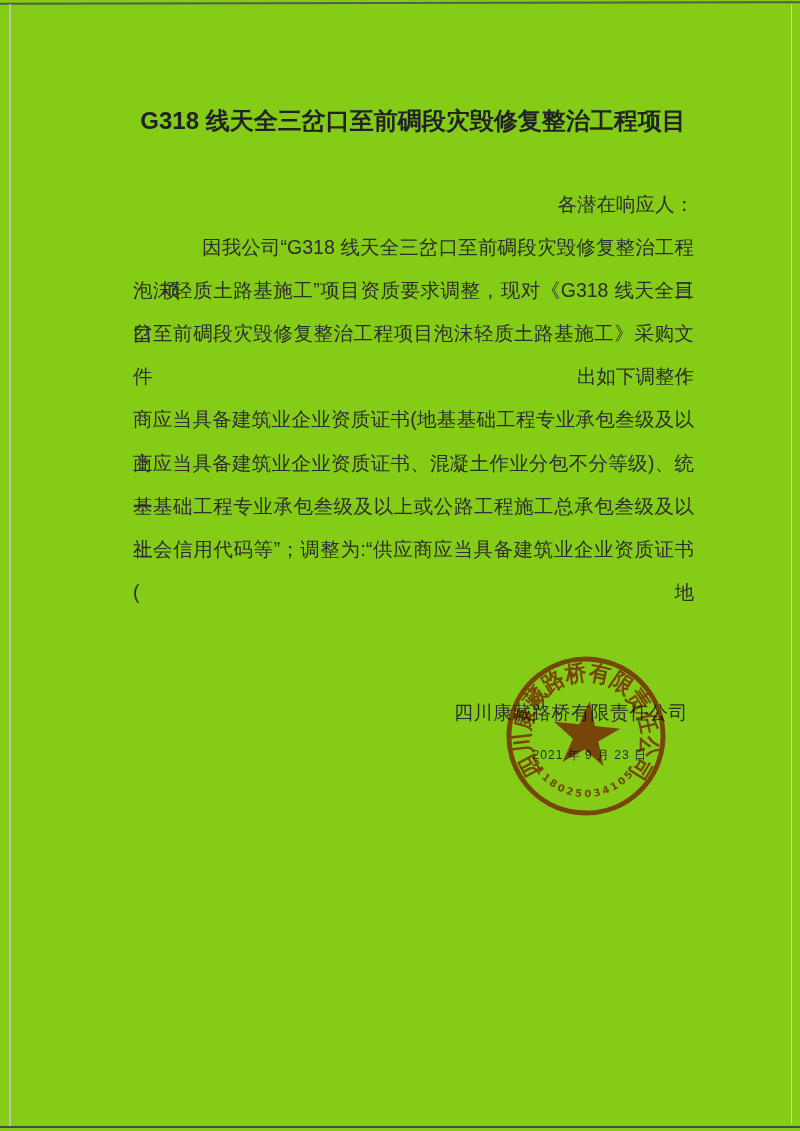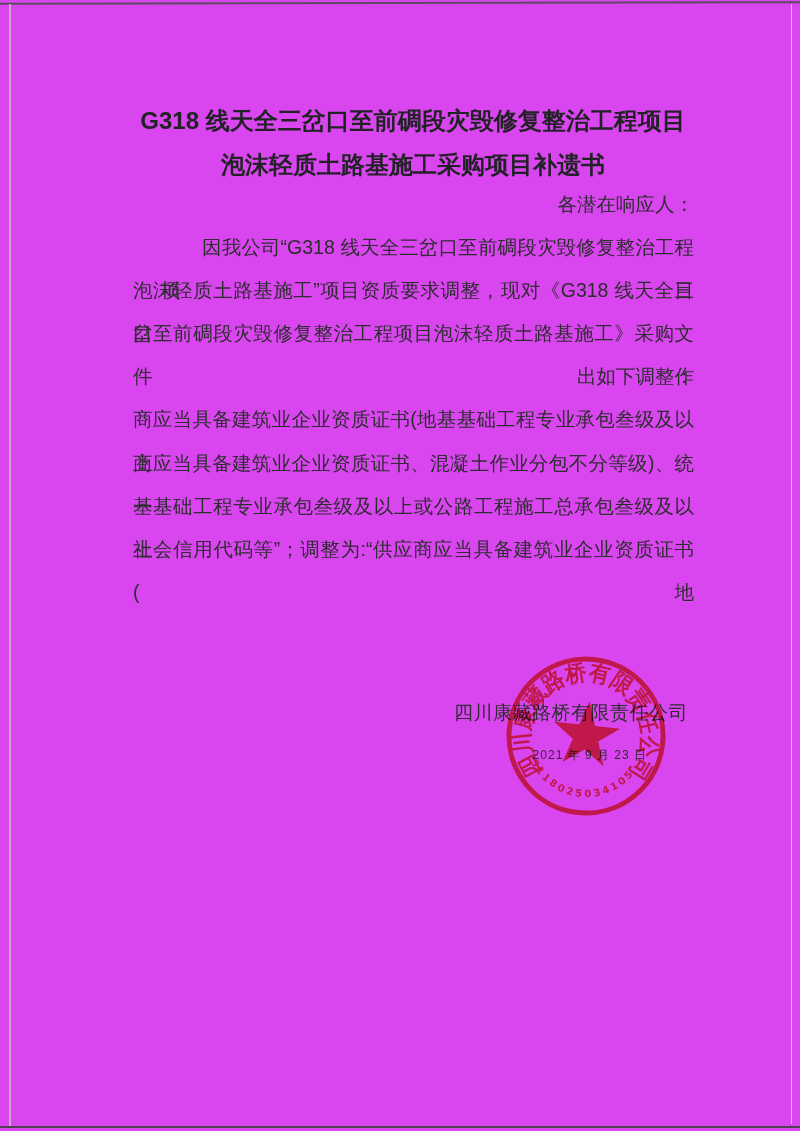--- a/index.html
+++ b/index.html
@@ -3,21 +3,21 @@
 <meta charset="utf-8">
 <style>
   html,body{margin:0;padding:0;}
   body{
     width:800px;height:1131px;
     font-family:"Liberation Sans","DejaVu Sans",sans-serif;
     background:#ffffff;
   }
   .paper{
     position:relative;width:800px;height:1131px;
-    background:#d946ef;overflow:hidden;
+    background:#84cc16;overflow:hidden;
   }
   
   .scan-edge-top{position:absolute;top:2px;left:0;width:100%;height:2px;background:#4b4b4b;transform:rotate(-0.12deg);opacity:.85;}
   .scan-edge-bottom{position:absolute;top:1126px;left:0;width:100%;height:2px;background:#3f3f3f;opacity:.9;}
   .scan-edge-left{position:absolute;top:4px;left:9px;width:2px;height:1122px;background:#c9c4c9;opacity:.8;}
   .scan-edge-right{position:absolute;top:4px;right:8px;width:1px;height:1120px;background:#ddd8dd;opacity:.8;}
 
   .doc-title{
     position:absolute;top:99px;left:133px;width:560px;margin:0;
     text-align:center;font-size:24px;font-weight:bold;color:#222226;
@@ -59,21 +59,20 @@
 
 <div class="paper">
 
   <div class="scan-edge-top"></div>
   <div class="scan-edge-left"></div>
   <div class="scan-edge-right"></div>
   <div class="scan-edge-bottom"></div>
 
   <h1 class="doc-title">
     <span class="t-line">G318 线天全三岔口至前碉段灾毁修复整治工程项目</span>
-    <span class="t-line">泡沫轻质土路基施工采购项目补遗书</span>
   </h1>
 
   <div class="body-text">
     <div class="line">各潜在响应人：</div>
     <div class="line indent fill">因我公司“G318 线天全三岔口至前碉段灾毁修复整治工程项目</div>
     <div class="line fill">泡沫轻质土路基施工”项目资质要求调整，现对《G318 线天全三岔</div>
     <div class="line fill">口至前碉段灾毁修复整治工程项目泡沫轻质土路基施工》采购文件作</div>
     <div class="line">出如下调整：</div>
     <div class="line fill">商应当具备建筑业企业资质证书(地基基础工程专业承包叁级及以上、</div>
     <div class="line fill">商应当具备建筑业企业资质证书、混凝土作业分包不分等级)、统一</div>

